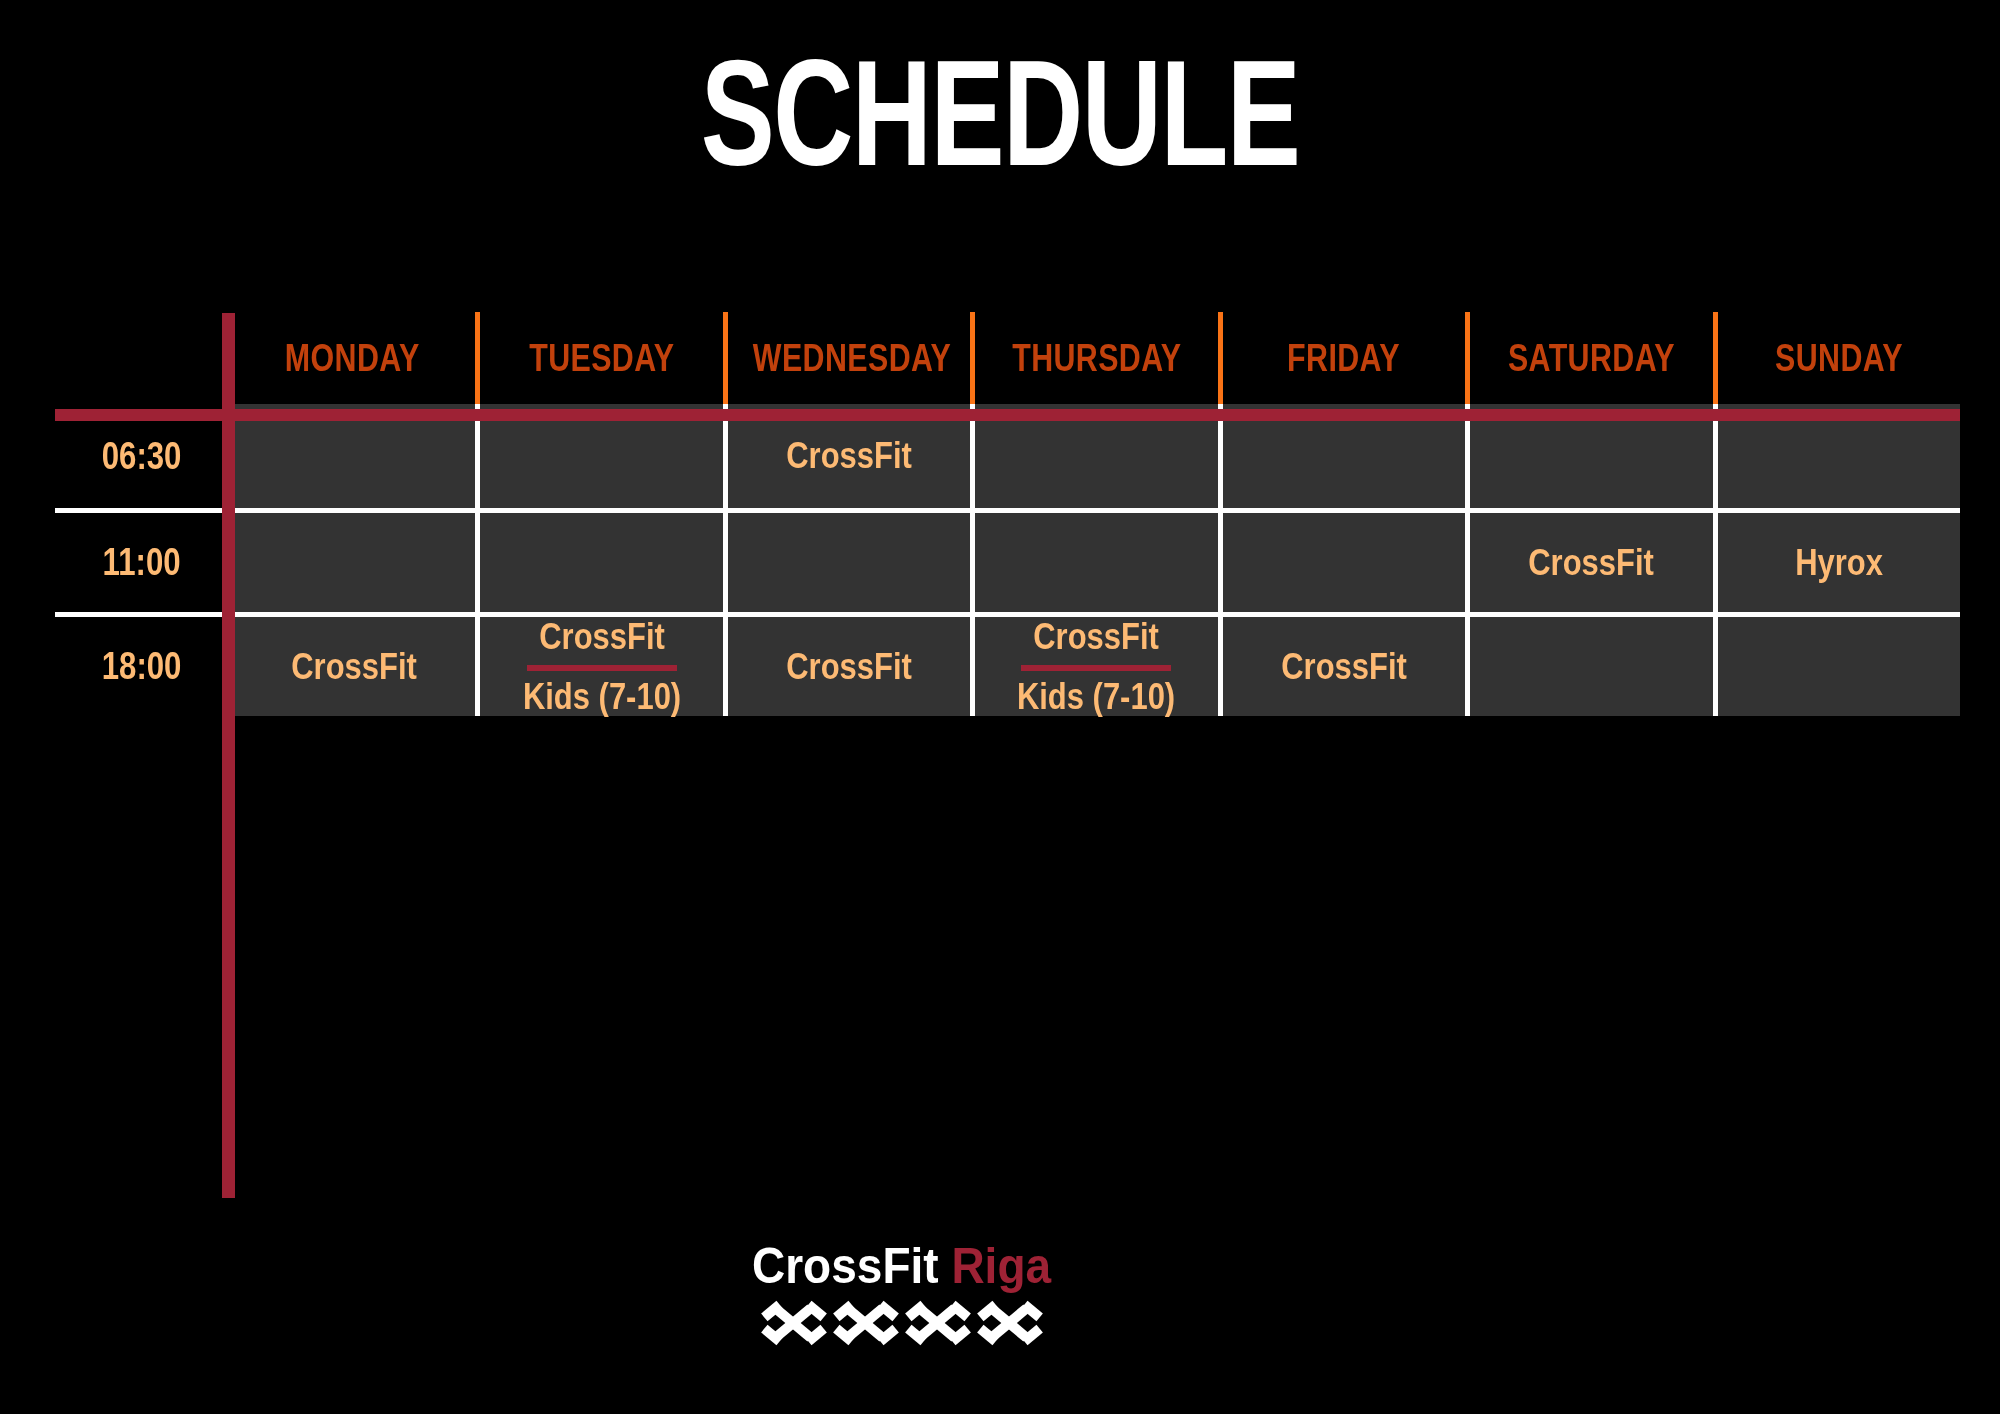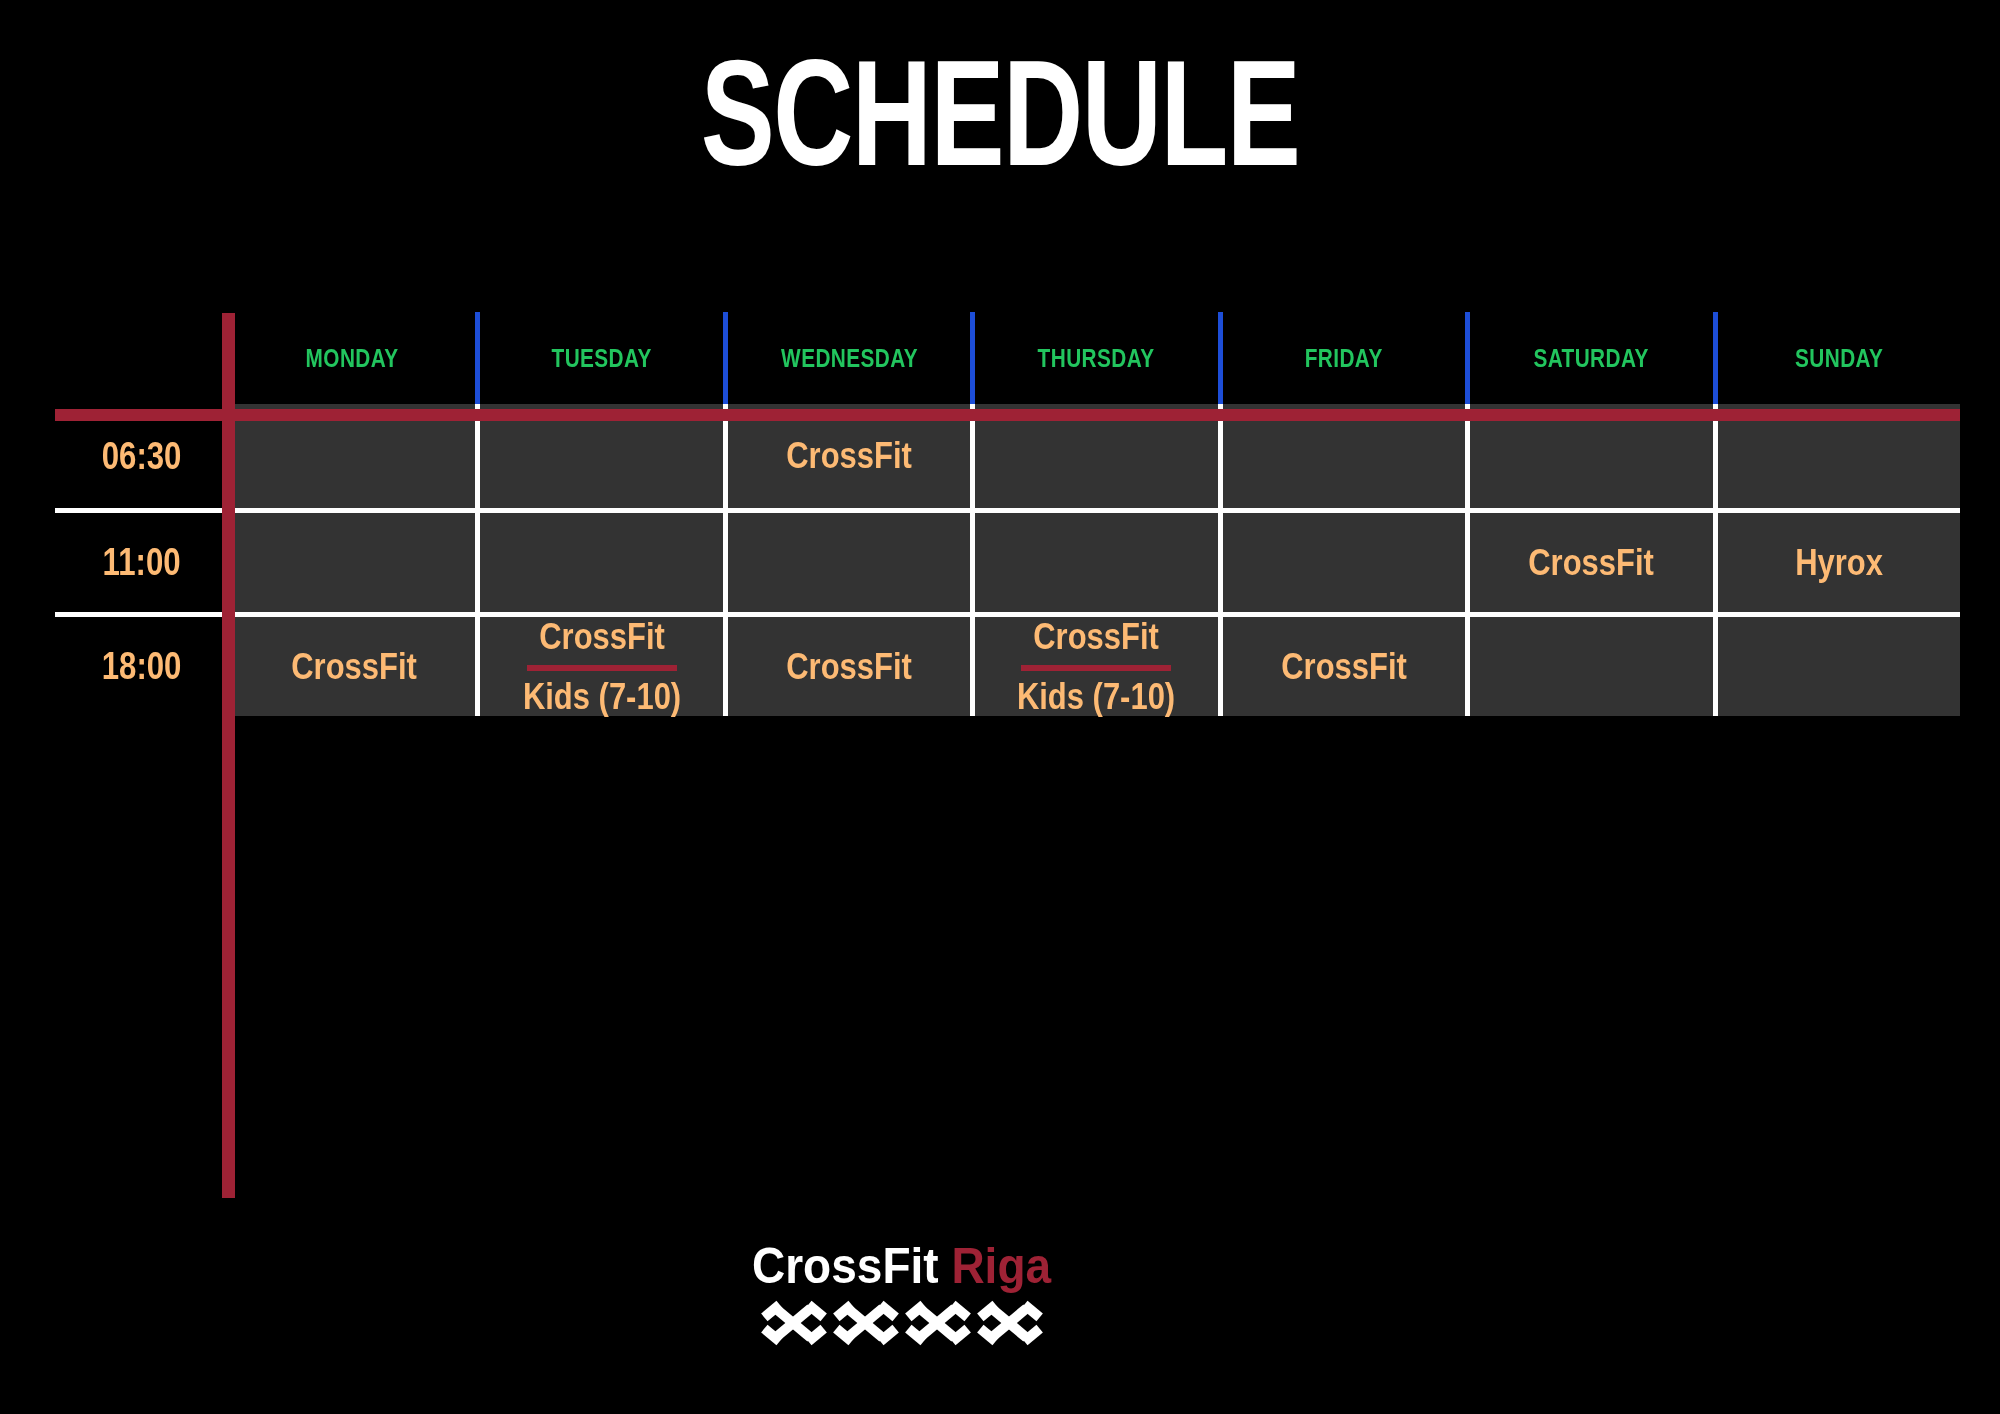--- a/index.html
+++ b/index.html
@@ -41,37 +41,37 @@
     width:1905px;
     table-layout:fixed;
   }
   table.sched col.timecol{ width:173px; }
   table.sched col.daycol{ width:247.4px; }
 
   
   thead th{
     height:92px;
     background:#000;
-    color:#22c55e;
+    color:#c2410c;
     font-weight:bold;
-    font-size:26px;
+    font-size:38px;
     letter-spacing:0.5px;
     vertical-align:middle;
     text-align:center;
     white-space:nowrap;
     padding:0;
   }
   thead th .daylbl{
     display:inline-block;
     transform:scaleX(0.80);
     transform-origin:center;
   }
   thead th.th-time{ background:#000; }
   thead th.dayhead{
-    border-left:5px solid #1d4ed8;
+    border-left:5px solid #f97316;
   }
   thead th.dayhead.first{ border-left:none; }
 
   
   tbody td{
     height:104px;
     padding:0;
     text-align:center;
     vertical-align:middle;
     color:#fdba74;

